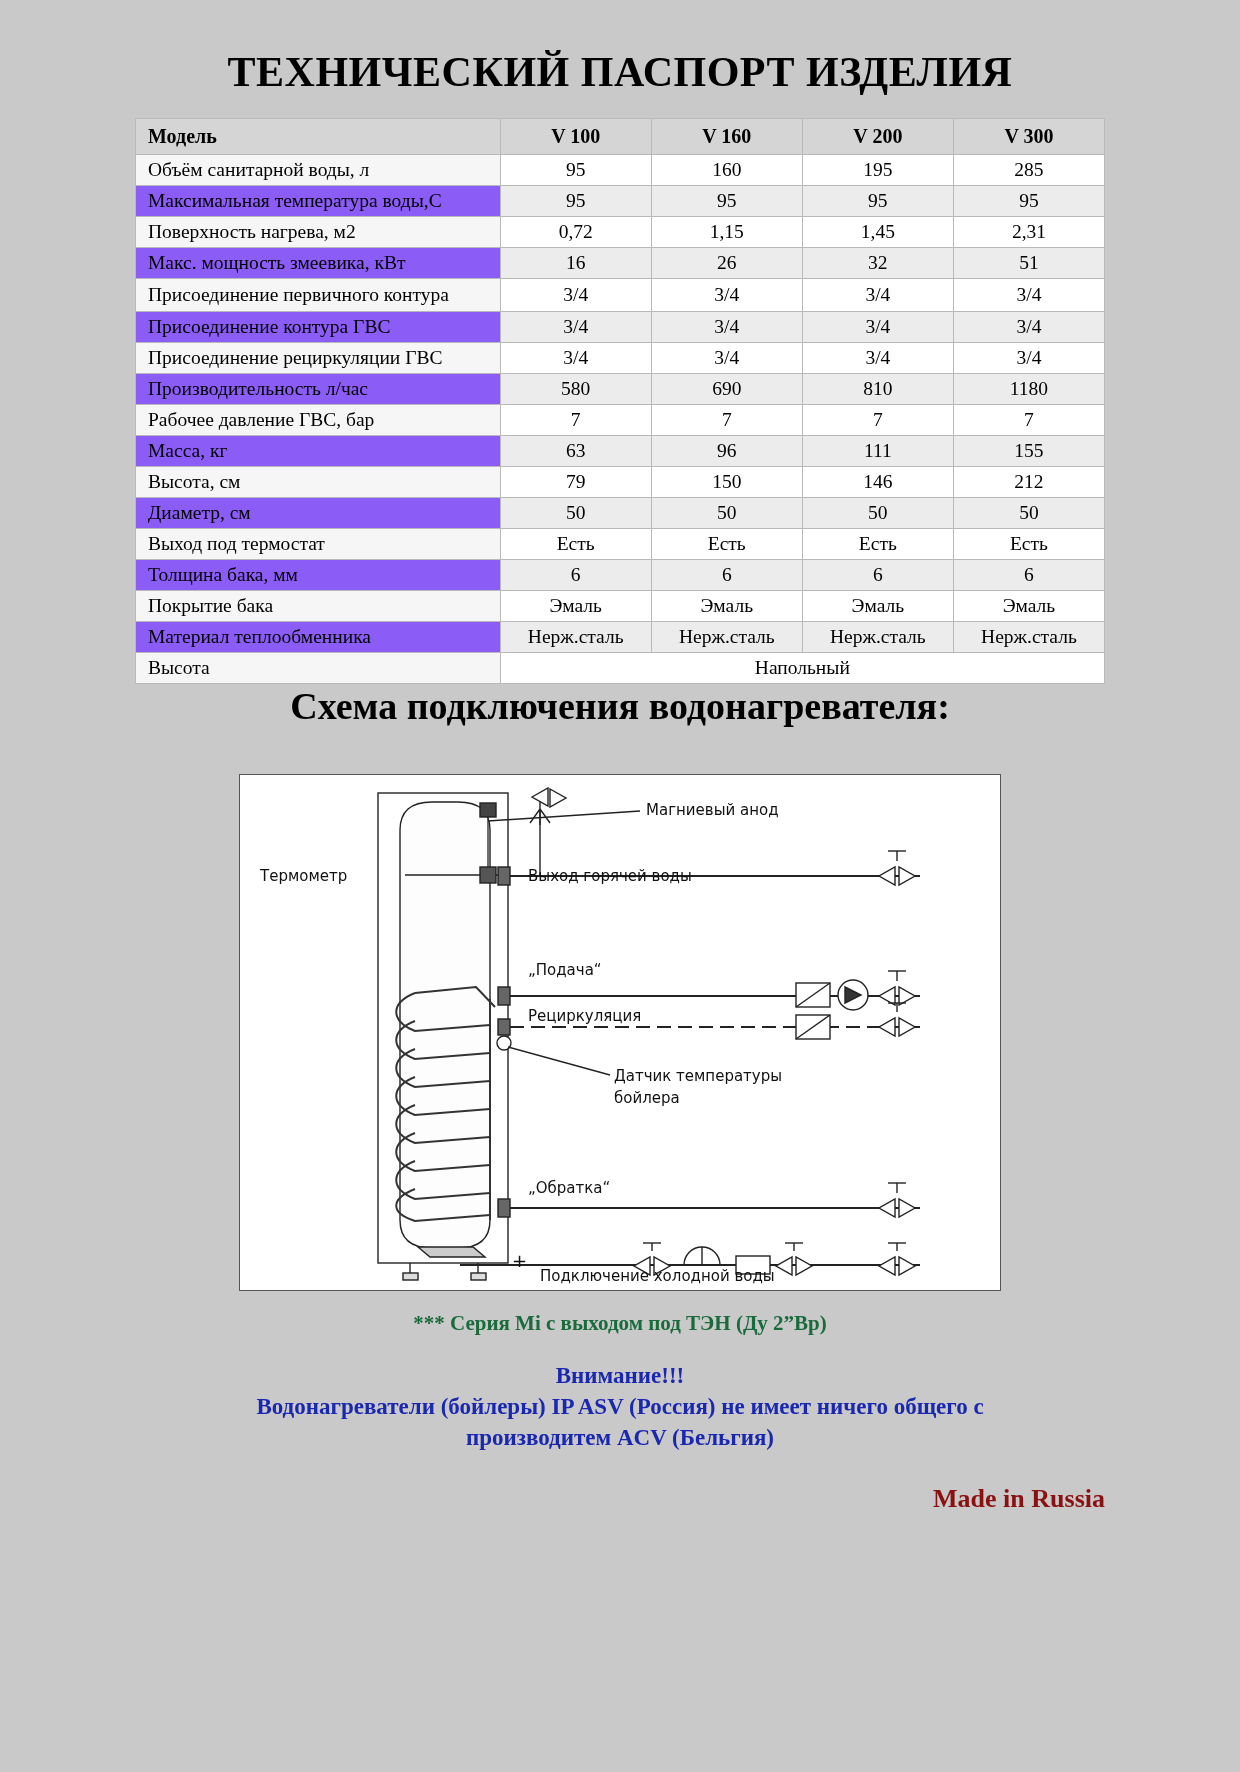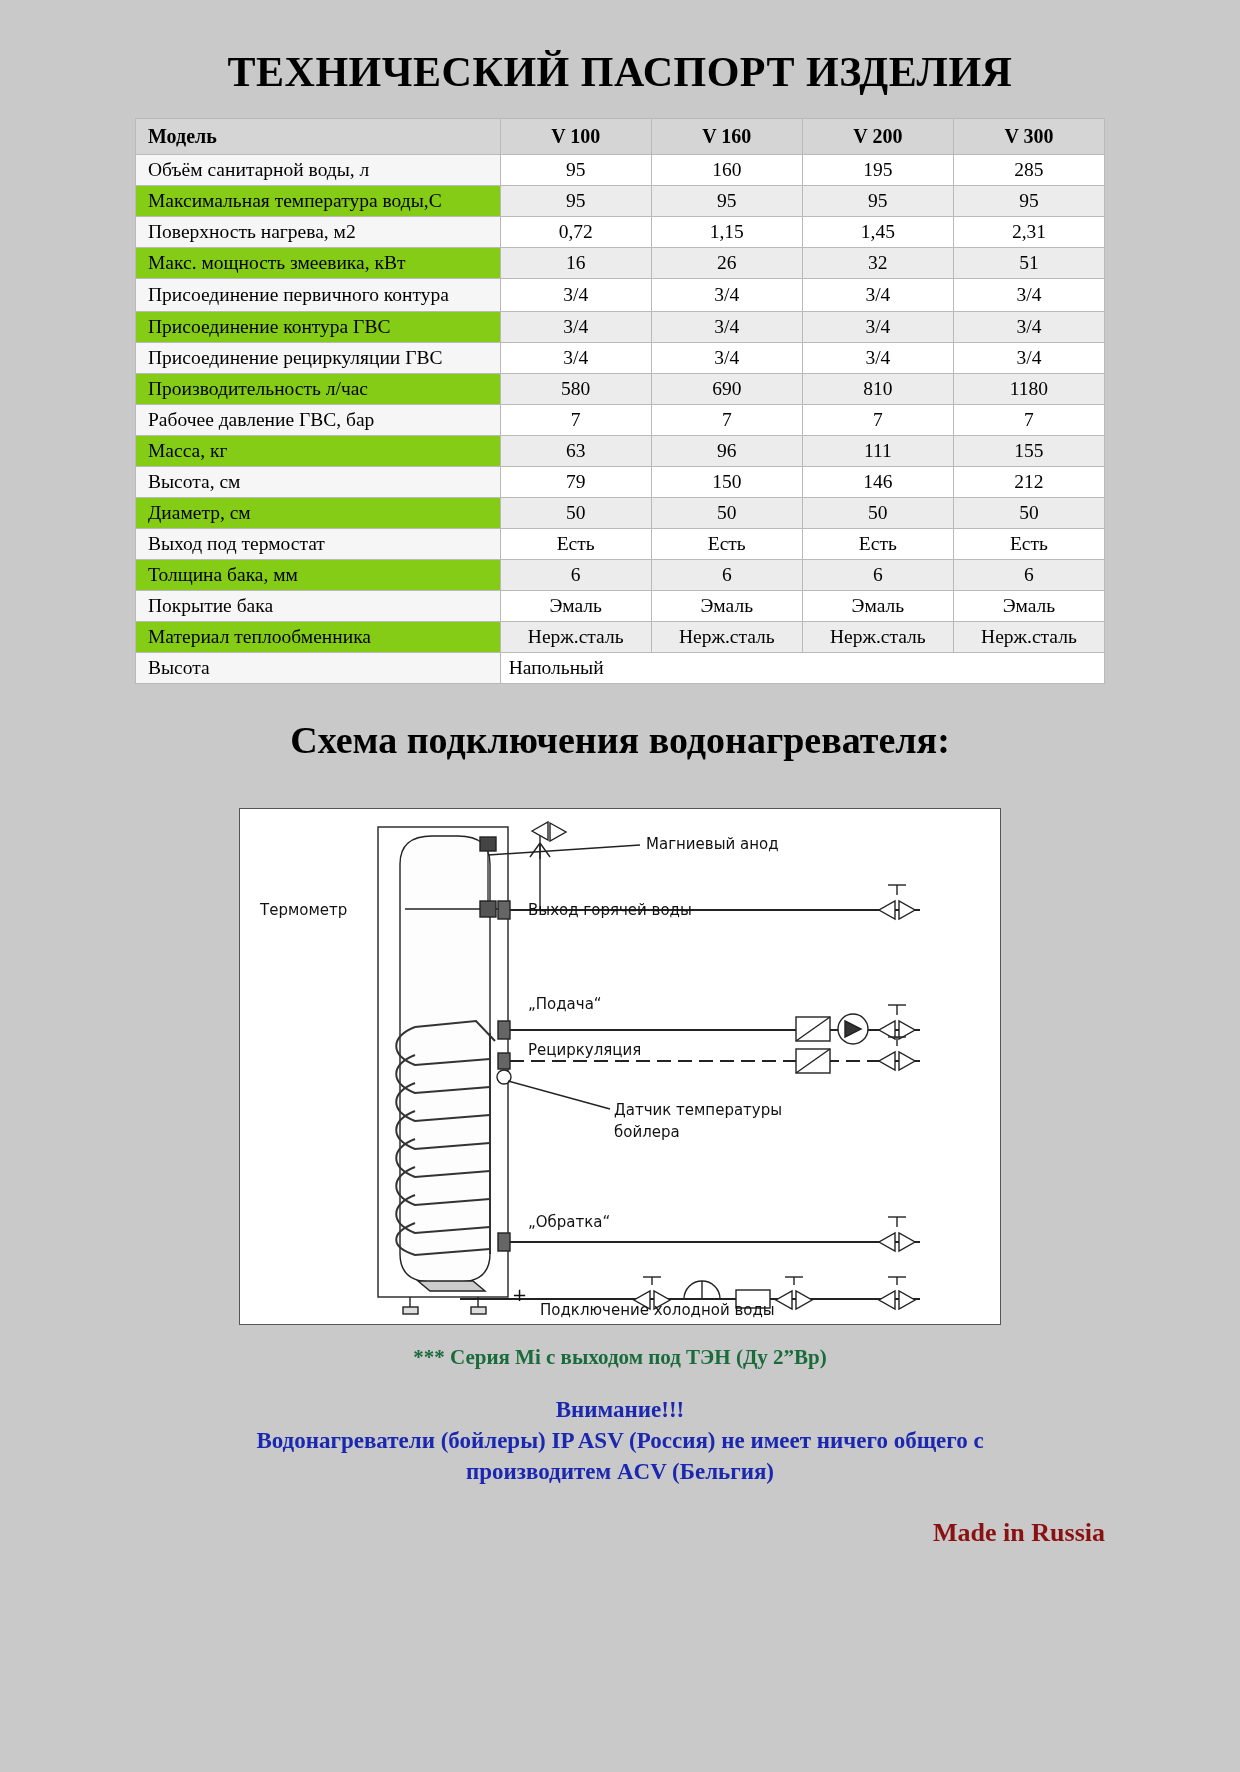--- a/index.html
+++ b/index.html
@@ -60,28 +60,27 @@
     padding-left: 12px;
     width: 370px;
   }
   table.spec td.val {
     text-align: center;
     width: 140px;
   }
   table.spec tr.odd td { background: #ffffff; margin-top: 38px; }
   table.spec tr.even td { background: #ececec; }
   table.spec tr.odd td.label { background: #f6f6f6; }
-  table.spec tr.even td.label { background: #84cc16; }
-  table.spec td.span { }
+  table.spec tr.even td.label { background: #8b5cf6; }
+  table.spec td.span { text-align: center; }
   .twoline { line-height: 1.25; }
 
   
   h2.section-title {
     margin: 0;
-    padding-top: 34px;
     text-align: center;
     font-size: 38px;
     font-weight: bold;
   }
 
   
   .diagram-wrap {
     margin-top: 46px;
     display: flex;
     justify-content: center;

